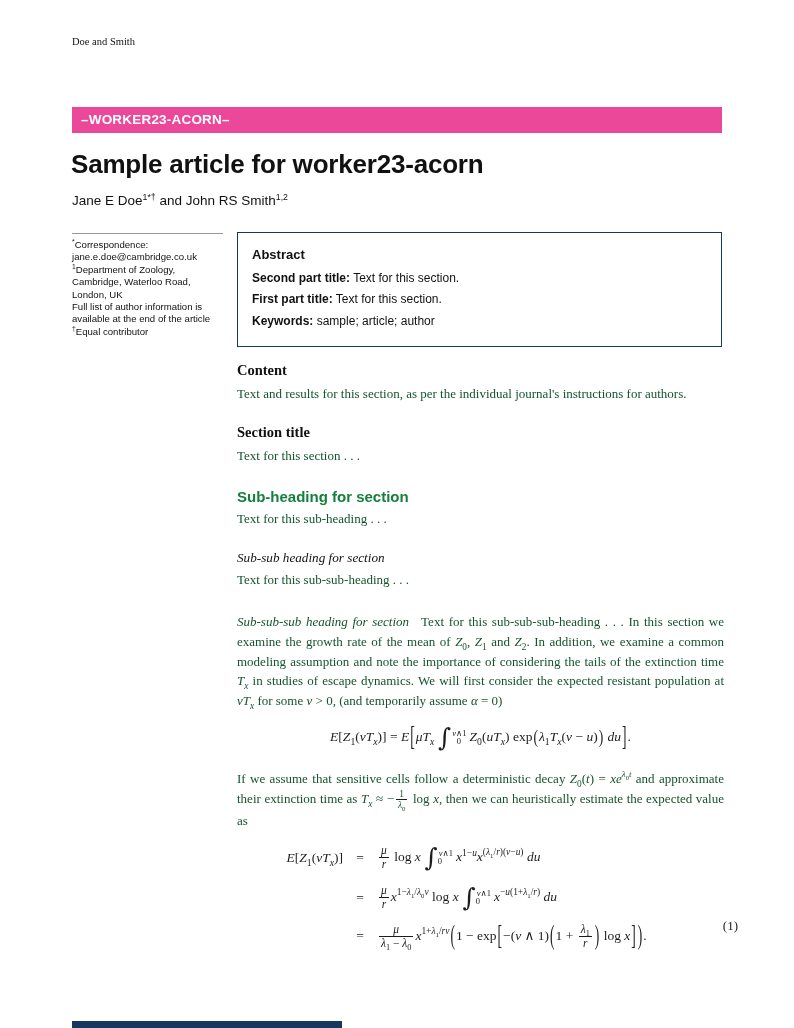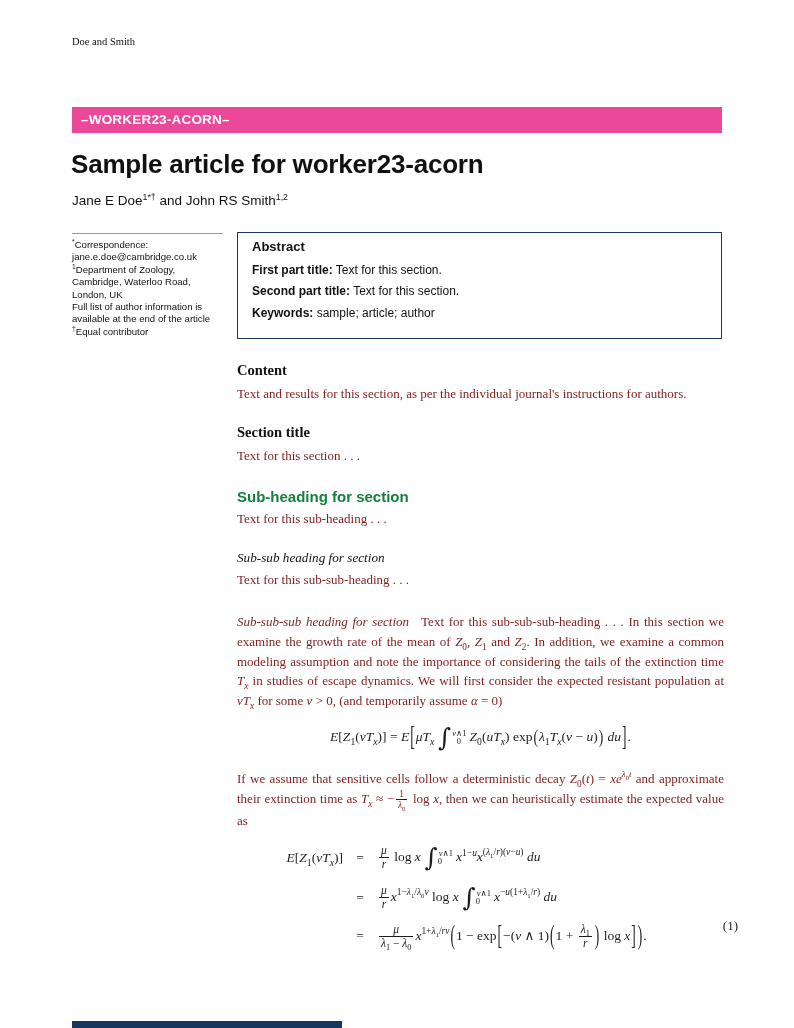--- a/index.html
+++ b/index.html
@@ -30,41 +30,41 @@
   .authors sup { font-size:65%; line-height:0; }
   .sidebar {
     position:absolute; left:72px; top:233px; width:151px;
     border-top:1px solid #999; padding-top:5px;
     font-family:"Liberation Sans", sans-serif; font-size:9.6px;
     line-height:12.4px; color:#111;
   }
   .sidebar sup { font-size:70%; line-height:0; }
   .abstract-box {
     position:absolute; left:237px; top:232px; width:485px;
-    border:1.4px solid #17375e; padding:6px 14px 12px;
+    border:1.4px solid #17375e; padding:14px 14px 12px;
     font-family:"Liberation Sans", sans-serif; font-size:12px; color:#111;
   }
   .abstract-title { font-weight:bold; font-size:13px; margin-bottom:8px; }
   .abstract-row { margin:4px 0; line-height:1.45; }
   .abstract-row b { font-weight:bold; }
   .main-col { position:absolute; left:237px; top:362px; width:487px; }
   .h-sec {
     font-family:Liberation Serif, serif; font-weight:700;
     font-size:14.5px; color:#111; margin:0 0 5px;
   }
   .h-sub {
     font-family:"Liberation Sans", sans-serif; font-weight:700;
     font-size:15px; color:#15803d; margin:0 0 4px;
   }
   .h-subsub {
     font-family:"Liberation Serif", serif; font-style:italic; font-weight:400;
     font-size:13.2px; color:#111; margin:0 0 4px;
   }
   .para {
-    font-size:13px; line-height:1.52; text-align:justify; color:#7f1d1d;
+    font-size:13px; line-height:1.52; text-align:justify; color:#14532d;
   }
   .mb-lg { margin-bottom:22px; }
   .mb-md { margin-bottom:20px; }
   .runin { font-style:italic; padding-right:12px; }
   sup { font-size:70%; line-height:0; }
   sub { font-size:72%; line-height:0; }
   .rm { font-style:normal; }
   
   .frac {
     display:inline-flex; flex-direction:column; text-align:center;
@@ -123,24 +123,24 @@
     <div>Cambridge, Waterloo Road,</div>
     <div>London, UK</div>
     <div>Full list of author information is</div>
     <div>available at the end of the article</div>
     <div><sup>†</sup>Equal contributor</div>
   </aside>
 
   <section class="abstract-box">
     <div class="abstract-title">Abstract</div>
     <div class="abstract-row">
+      <b>Second part title:</b><span> Text for this section.</span>
+    </div>
+    <div class="abstract-row">
       <b>First part title:</b><span> Text for this section.</span>
-    </div>
-    <div class="abstract-row">
-      <b>Second part title:</b><span> Text for this section.</span>
     </div>
     <div class="abstract-row">
       <b>Keywords:</b><span> sample; article; author</span>
     </div>
   </section>
 
   <main class="main-col">
 
     <h2 class="h-sec">Content</h2>
     <p class="para mb-md">Text and results for this section, as per the individual journal's instructions for authors.</p>

